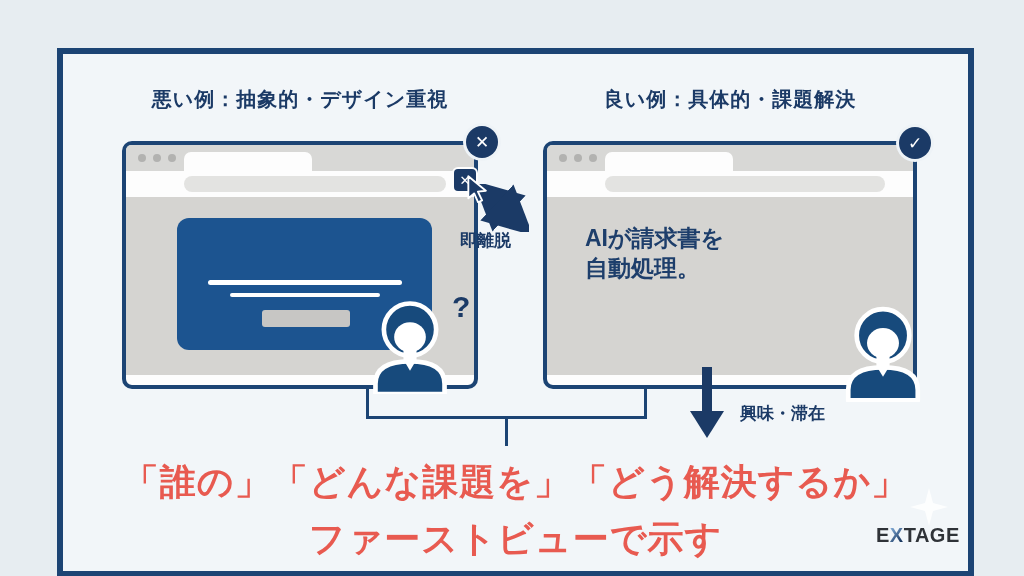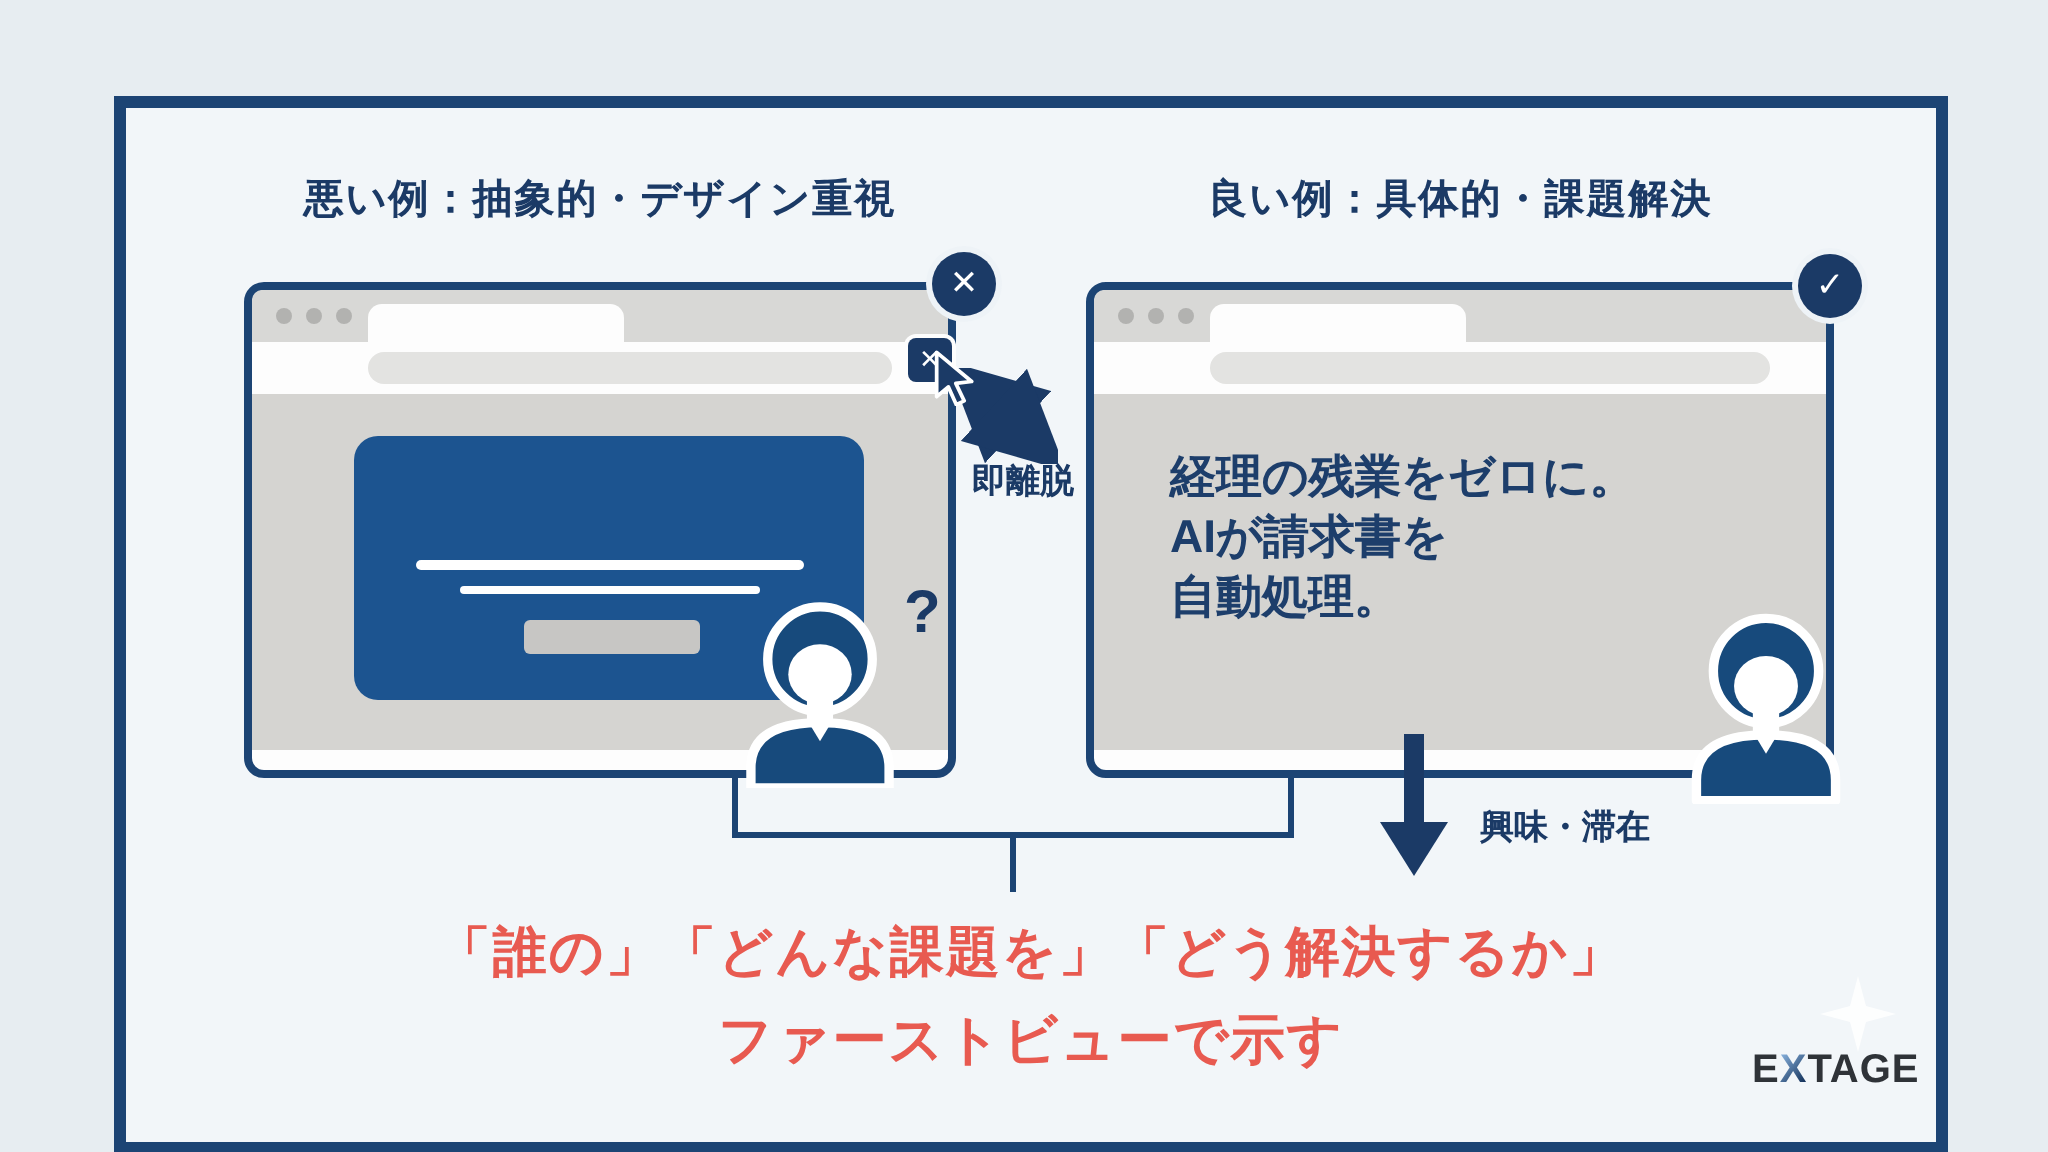--- a/index.html
+++ b/index.html
@@ -39,31 +39,31 @@
   .headline{position:absolute;left:38px;top:26px;font-size:23px;font-weight:800;color:#1d3e6b;line-height:30px;}
   .subtext{position:absolute;left:38px;top:124px;font-size:12px;font-weight:700;color:#1d3e6b;line-height:17px;}
 
   .person{position:absolute;z-index:5;}
   .person.left{left:362px;top:270px;width:96px;height:98px;}
   .person.right{left:836px;top:274px;width:94px;height:102px;}
   .qmark{position:absolute;left:452px;top:264px;font-size:30px;font-weight:800;color:#1b3a66;z-index:5;}
 
   .cursor{position:absolute;left:466px;top:149px;width:28px;height:28px;z-index:6;}
   .bounce-arrow{position:absolute;left:477px;top:158px;width:52px;height:48px;z-index:5;}
-  .bounce-label{position:absolute;left:486px;top:203px;font-size:17px;font-weight:800;color:#1b3a66;z-index:5;}
+  .bounce-label{position:absolute;left:460px;top:203px;font-size:17px;font-weight:800;color:#1b3a66;z-index:5;}
 
   .down-arrow{position:absolute;left:689px;top:341px;width:36px;height:72px;z-index:4;}
   .stay-label{position:absolute;left:740px;top:376px;font-size:17px;font-weight:800;color:#1b3a66;z-index:4;}
 
   .bracket{position:absolute;left:366px;top:362px;width:281px;height:31px;box-sizing:border-box;
          border-left:3px solid #1c4474;border-right:3px solid #1c4474;border-bottom:3px solid #1c4474;z-index:1;}
   .stem{position:absolute;left:505px;top:392px;width:3px;height:28px;background:#1c4474;z-index:1;}
 
   .conclusion{position:absolute;left:57px;top:432px;width:917px;text-align:center;z-index:3;}
-  .conclusion .l1,.conclusion .l2{font-size:27px;font-weight:800;color:#e85a50;letter-spacing:1px;}
+  .conclusion .l1,.conclusion .l2{font-size:36px;font-weight:800;color:#e85a50;letter-spacing:1px;}
   .conclusion .l2{margin-top:8px;}
 
   .sparkle{position:absolute;left:910px;top:462px;width:38px;height:38px;z-index:2;}
   .logo{position:absolute;left:876px;top:498px;font-size:20px;font-weight:800;color:#2f3338;
         letter-spacing:0.5px;z-index:3;}
   .logo .lx{background:linear-gradient(135deg,#86b0dc 10%,#17355e 80%);
         -webkit-background-clip:text;background-clip:text;color:transparent;}
 </style>
 </head>
 <body>
@@ -103,21 +103,20 @@
           <div class="dot"></div>
           <div class="dot"></div>
       </div>
       <div class="tab"></div>
     </div>
     <div class="addr">
       <div class="pill"></div>
     </div>
     <div class="content">
       <div class="headline">
-        <div>経理の残業をゼロに。</div>
         <div>AIが請求書を</div>
         <div>自動処理。</div>
       </div>
     </div>
   </div>
 
   <div class="badge bad">✕</div>
   <div class="badge good">✓</div>
 
   <svg class="person left" viewBox="0 0 100 105">

